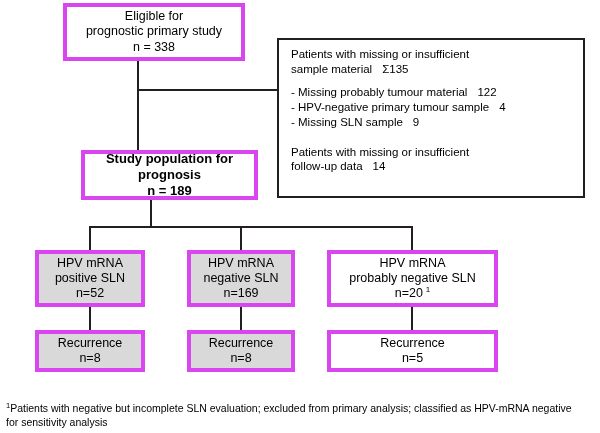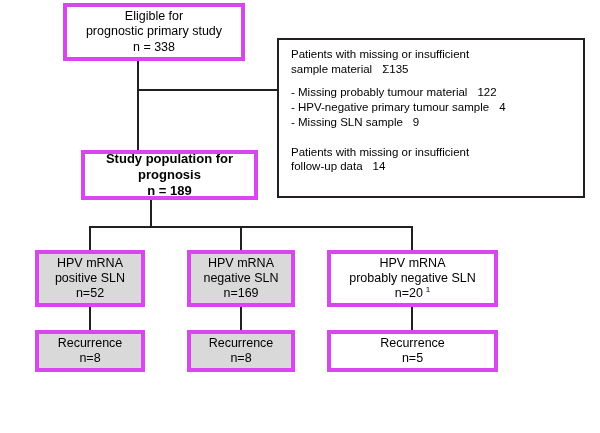--- a/index.html
+++ b/index.html
@@ -169,14 +169,17 @@
   <div class="box gray" style="left:187px; top:330px; width:108px; height:42px;">
     <span class="ln">Recurrence</span>
     <span class="ln">n=8</span>
   </div>
 
   <div class="box" style="left:327px; top:330px; width:171px; height:42px;">
     <span class="ln">Recurrence</span>
     <span class="ln">n=5</span>
   </div>
 
+  <div class="footnote" style="left:6px; top:401px; width:570px;">
+    <span class="sup">1</span><span>Patients with negative but incomplete SLN evaluation; excluded from primary analysis; classified as HPV-mRNA negative for sensitivity analysis</span>
+  </div>
 
 </div>
 
 </body></html>

